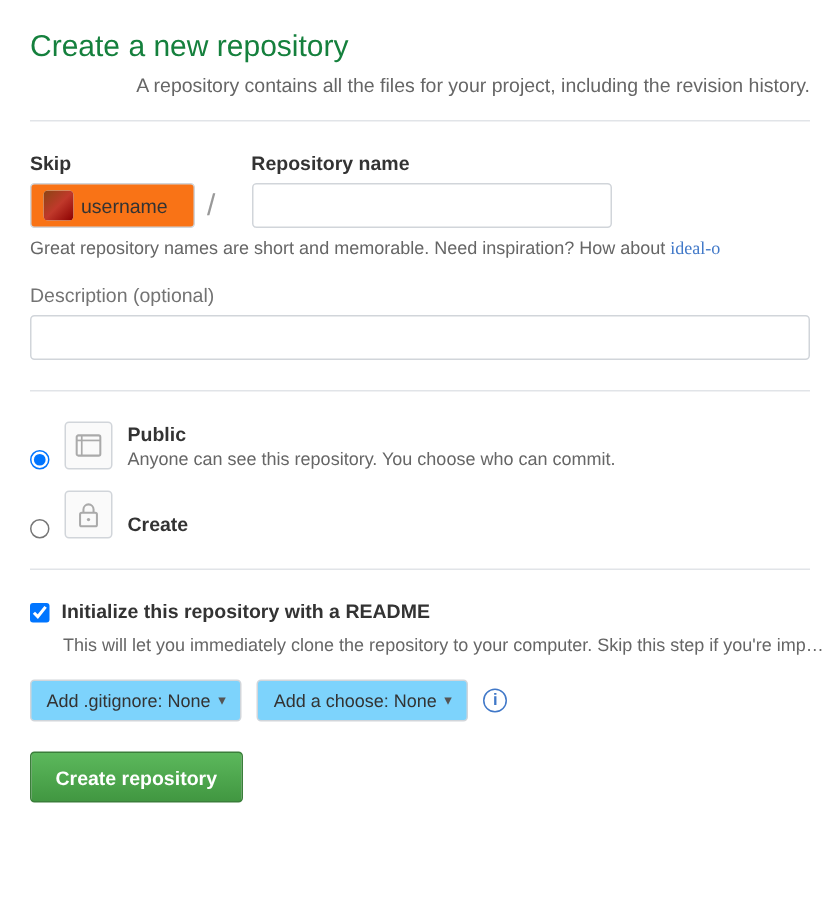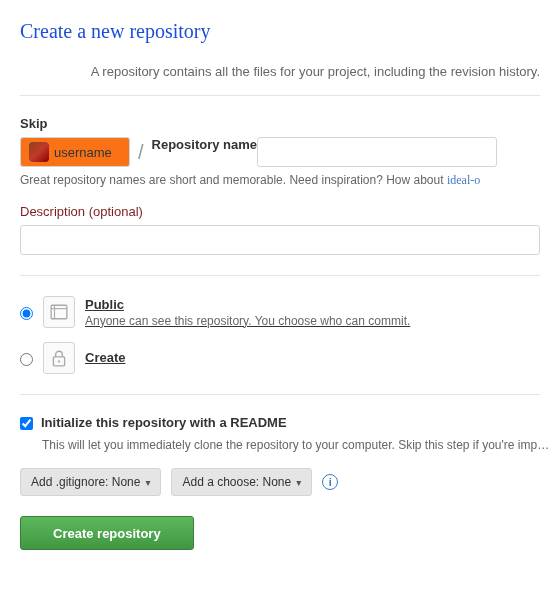--- a/index.html
+++ b/index.html
@@ -8,23 +8,22 @@
       font-size: 13px;
       color: #333;
       background: #fff;
       width: 560px;
       min-height: 608px;
       padding: 20px 20px 20px 20px;
     }
     h1 {
       font-size: 20px;
       font-weight: 300;
-      color: #1d4ed8;
-      margin-bottom: 21px;
-      font-family: Liberation Serif, serif;
+      color: #15803d;
+      margin-bottom: 6px;
     }
     .subtitle {
       color: #666;
       font-size: 13px;
       margin-bottom: 16px;
       text-align: right;
     }
     hr {
       border: none;
       border-top: 1px solid #e1e4e8;
@@ -99,30 +98,29 @@
       width: 100%;
       outline: none;
     }
     .description-label {
       font-size: 13px;
       font-weight: 600;
       margin-bottom: 6px;
     }
     .description-label span {
       font-weight: 400;
-      color: #7f1d1d;
+      color: #737373;
     }
     hr.section-hr {
       margin: 20px 0;
     }
     .radio-option {
       display: flex;
-      align-items: center;
+      align-items: flex-end;
       margin-bottom: 14px;
-      text-decoration: underline;
     }
     .radio-option input[type="radio"] {
       margin-top: 2px;
       margin-right: 10px;
       flex-shrink: 0;
     }
     .radio-icon {
       width: 32px;
       height: 32px;
       border: 1px solid #d1d5da;
@@ -175,21 +173,21 @@
       display: flex;
       align-items: center;
       gap: 10px;
       margin-bottom: 20px;
     }
     .dropdown-btn {
       display: flex;
       align-items: center;
       border: 1px solid #d1d5da;
       border-radius: 3px;
-      background: #e5e5e5;
+      background: #7dd3fc;
       padding: 5px 10px;
       font-size: 12px;
       color: #333;
       cursor: pointer;
       height: 28px;
     }
     .dropdown-arrow {
       margin-left: 5px;
       font-size: 10px;
       color: #555;
@@ -205,34 +203,34 @@
       justify-content: center;
       font-size: 11px;
       font-weight: 700;
       cursor: pointer;
     }
     .create-btn {
       background: linear-gradient(#5cb85c, #419741);
       border: 1px solid #3a7e3a;
       color: white;
       border-radius: 3px;
-      padding: 8px 32px;
+      padding: 8px 16px;
       font-size: 13px;
       font-weight: 600;
       cursor: pointer;
       height: 34px;
     }
     .owner-wrapper {
       display: flex;
       flex-direction: column;
     }
     .repo-wrapper {
       display: flex;
-      flex-direction: row;
-      margin-left: 0;
+      flex-direction: column;
+      margin-left: 16px;
     }
     
     .avatar-img {
       width: 20px;
       height: 20px;
       background: linear-gradient(135deg, #8B4513 0%, #c0392b 50%, #8B0000 100%);
       border-radius: 2px;
     }
   </style>
 </head>

